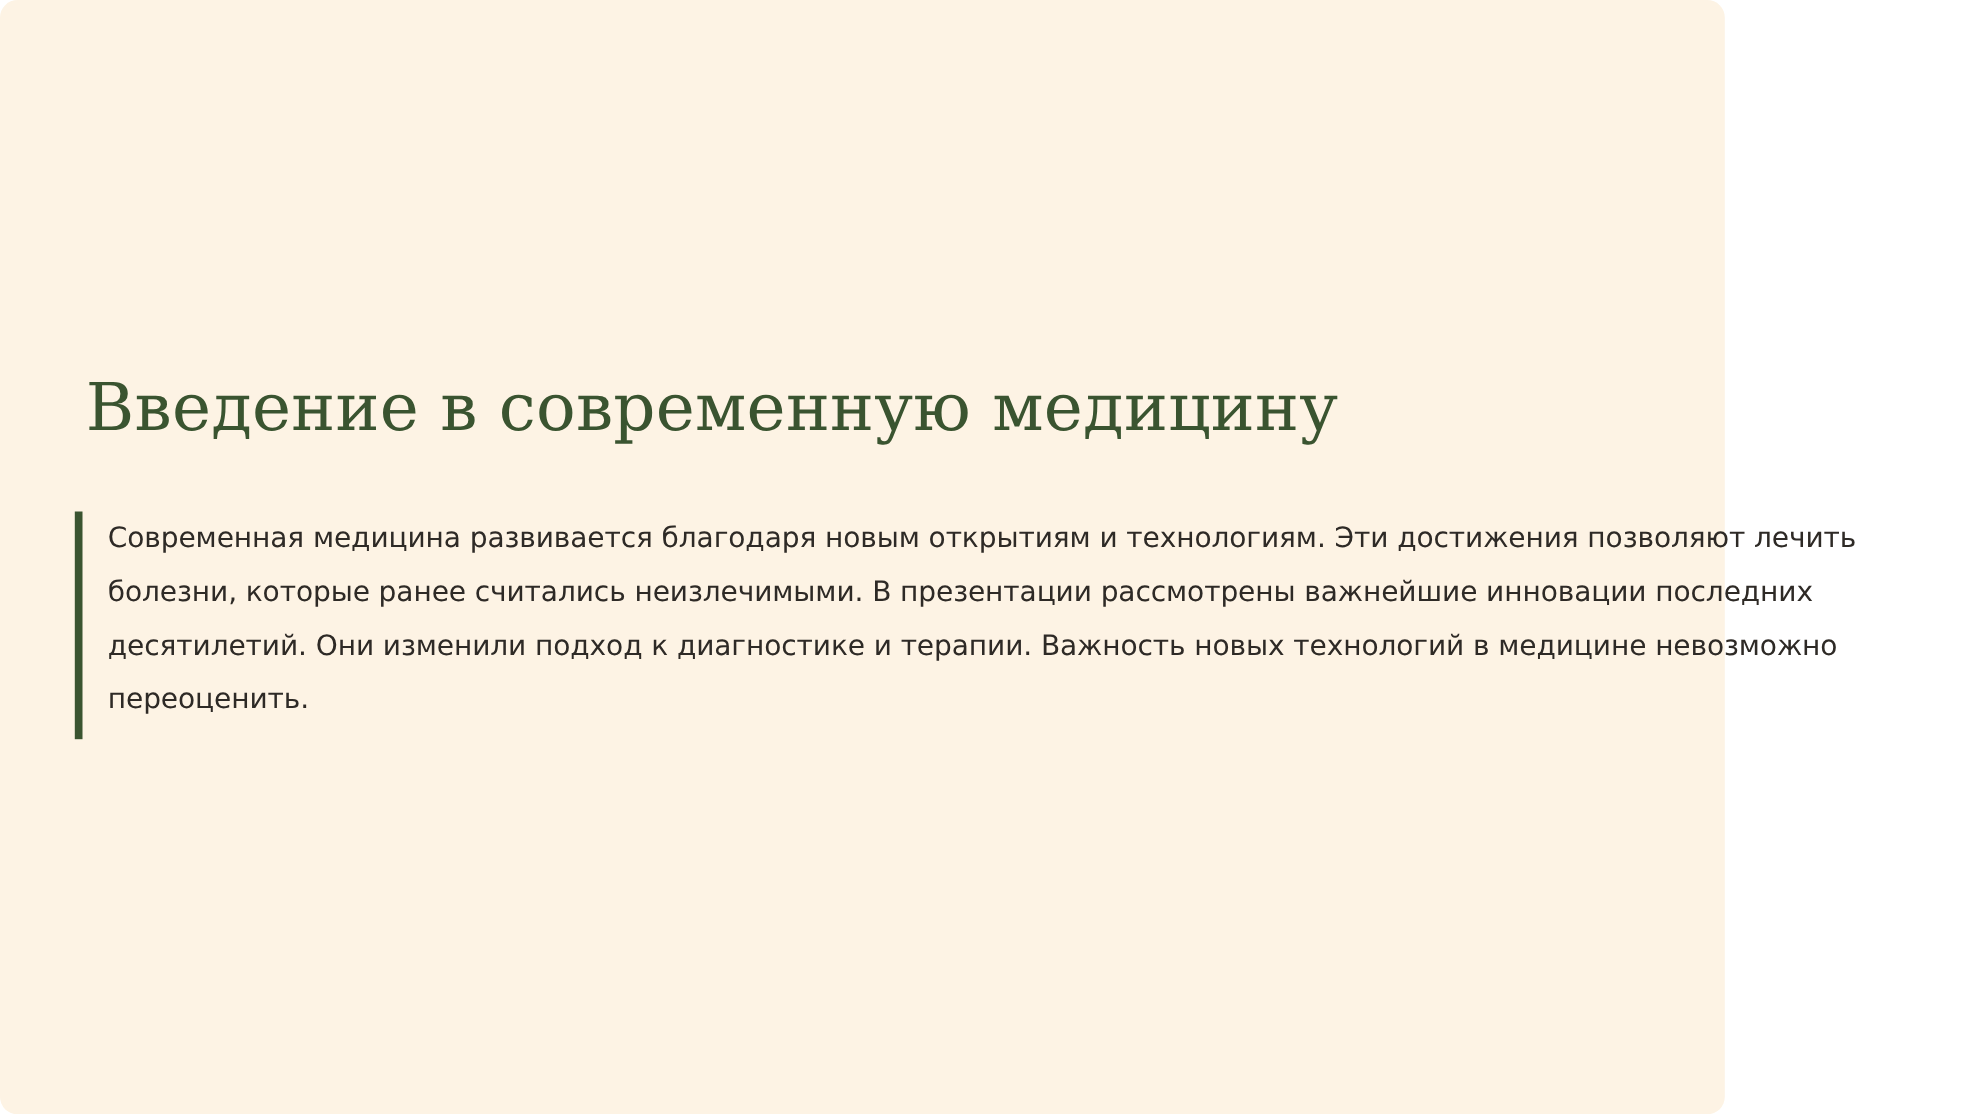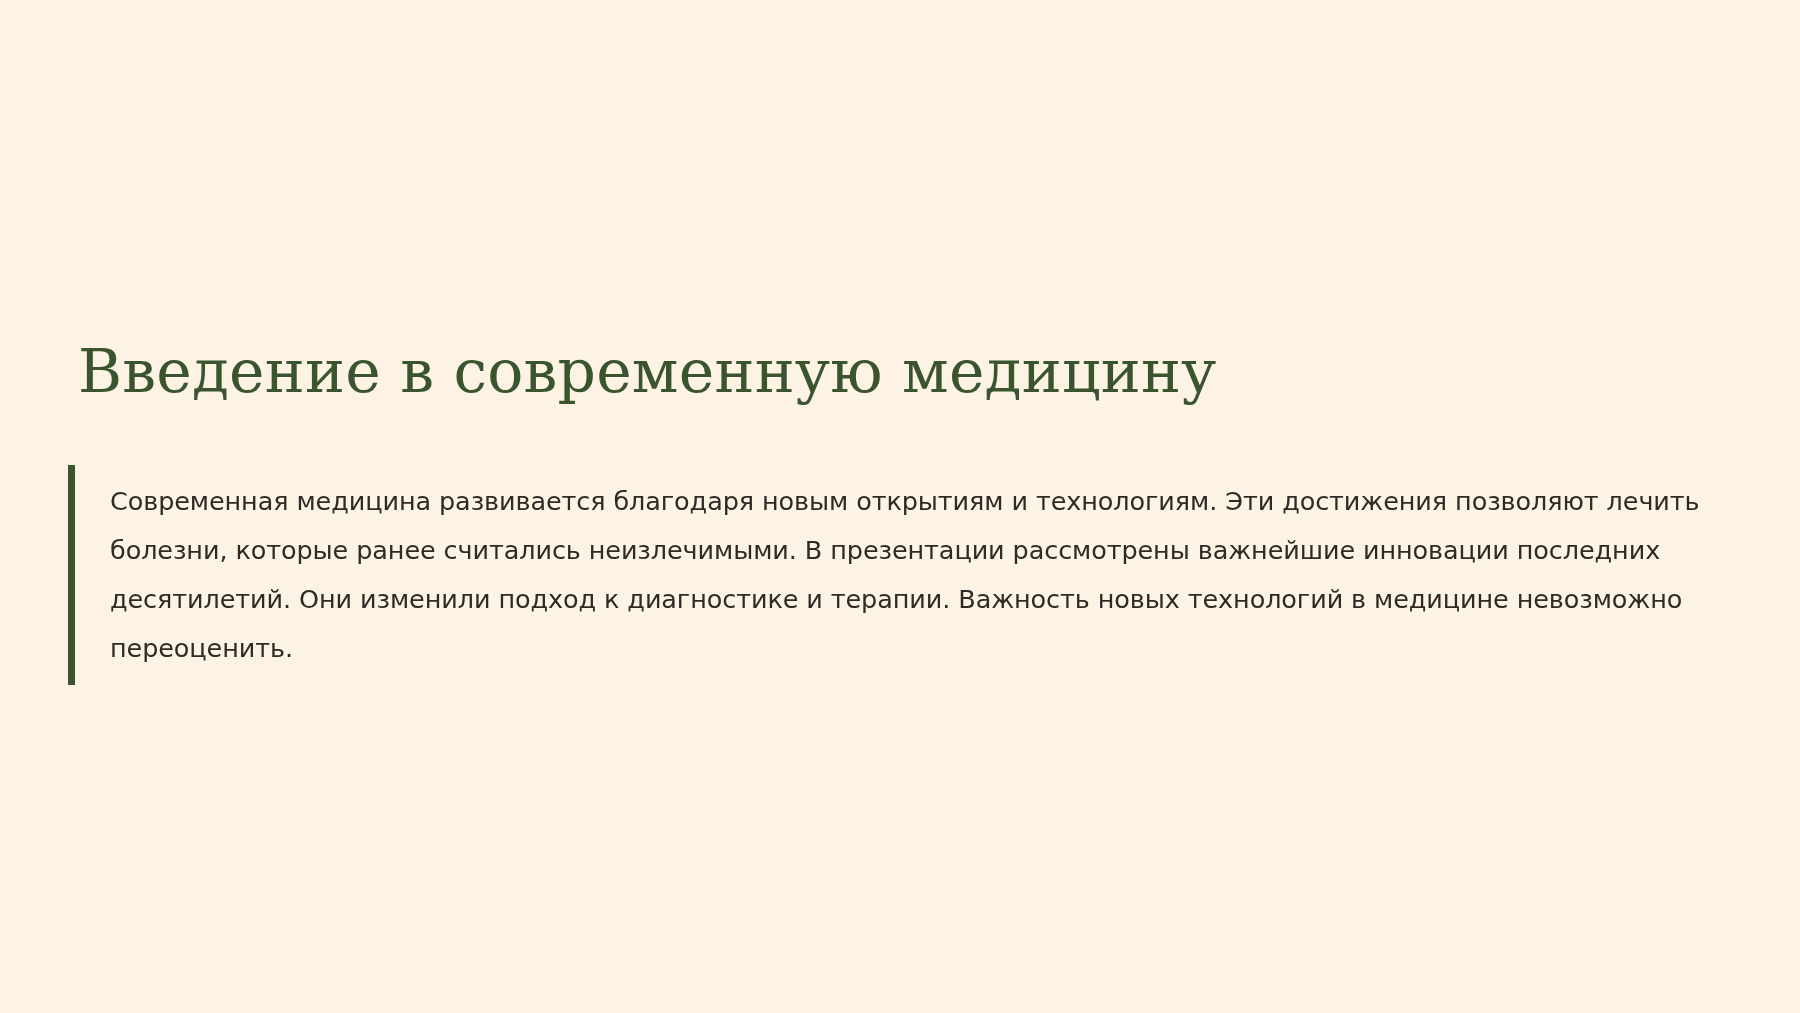--- a/index.html
+++ b/index.html
@@ -9,24 +9,25 @@
   }
   body {
     width: 1800px;
     height: 1013px;
     overflow: hidden;
     font-family: "Liberation Sans", sans-serif;
   }
 
   #slide {
     position: relative;
-    width: 1800px;
+    width: 1568px;
     height: 1013px;
     background: #FDF3E4;
     box-sizing: border-box;
+    border-radius: 16px;
   }
 
   #slide-body {
     position: absolute;
     left: 0;
     top: 0;
     width: 1800px;
     height: 1013px;
   }
 
@@ -59,21 +60,21 @@
   .accent-bar {
     flex: 0 0 auto;
     width: 7px;
     min-height: 207px;
     background: #3A5430;
     border-radius: 0;
   }
 
   .body-text {
     flex: 1 1 auto;
-    margin: 12px;
+    margin: 0;
     padding: 0 0 0 23px;
     font-family: "DejaVu Sans", "Liberation Sans", sans-serif;
     font-size: 25.5px;
     line-height: 49px;
     font-weight: 400;
     color: #2E2A26;
     letter-spacing: -0.1px;
     text-align: left;
   }
 </style>

